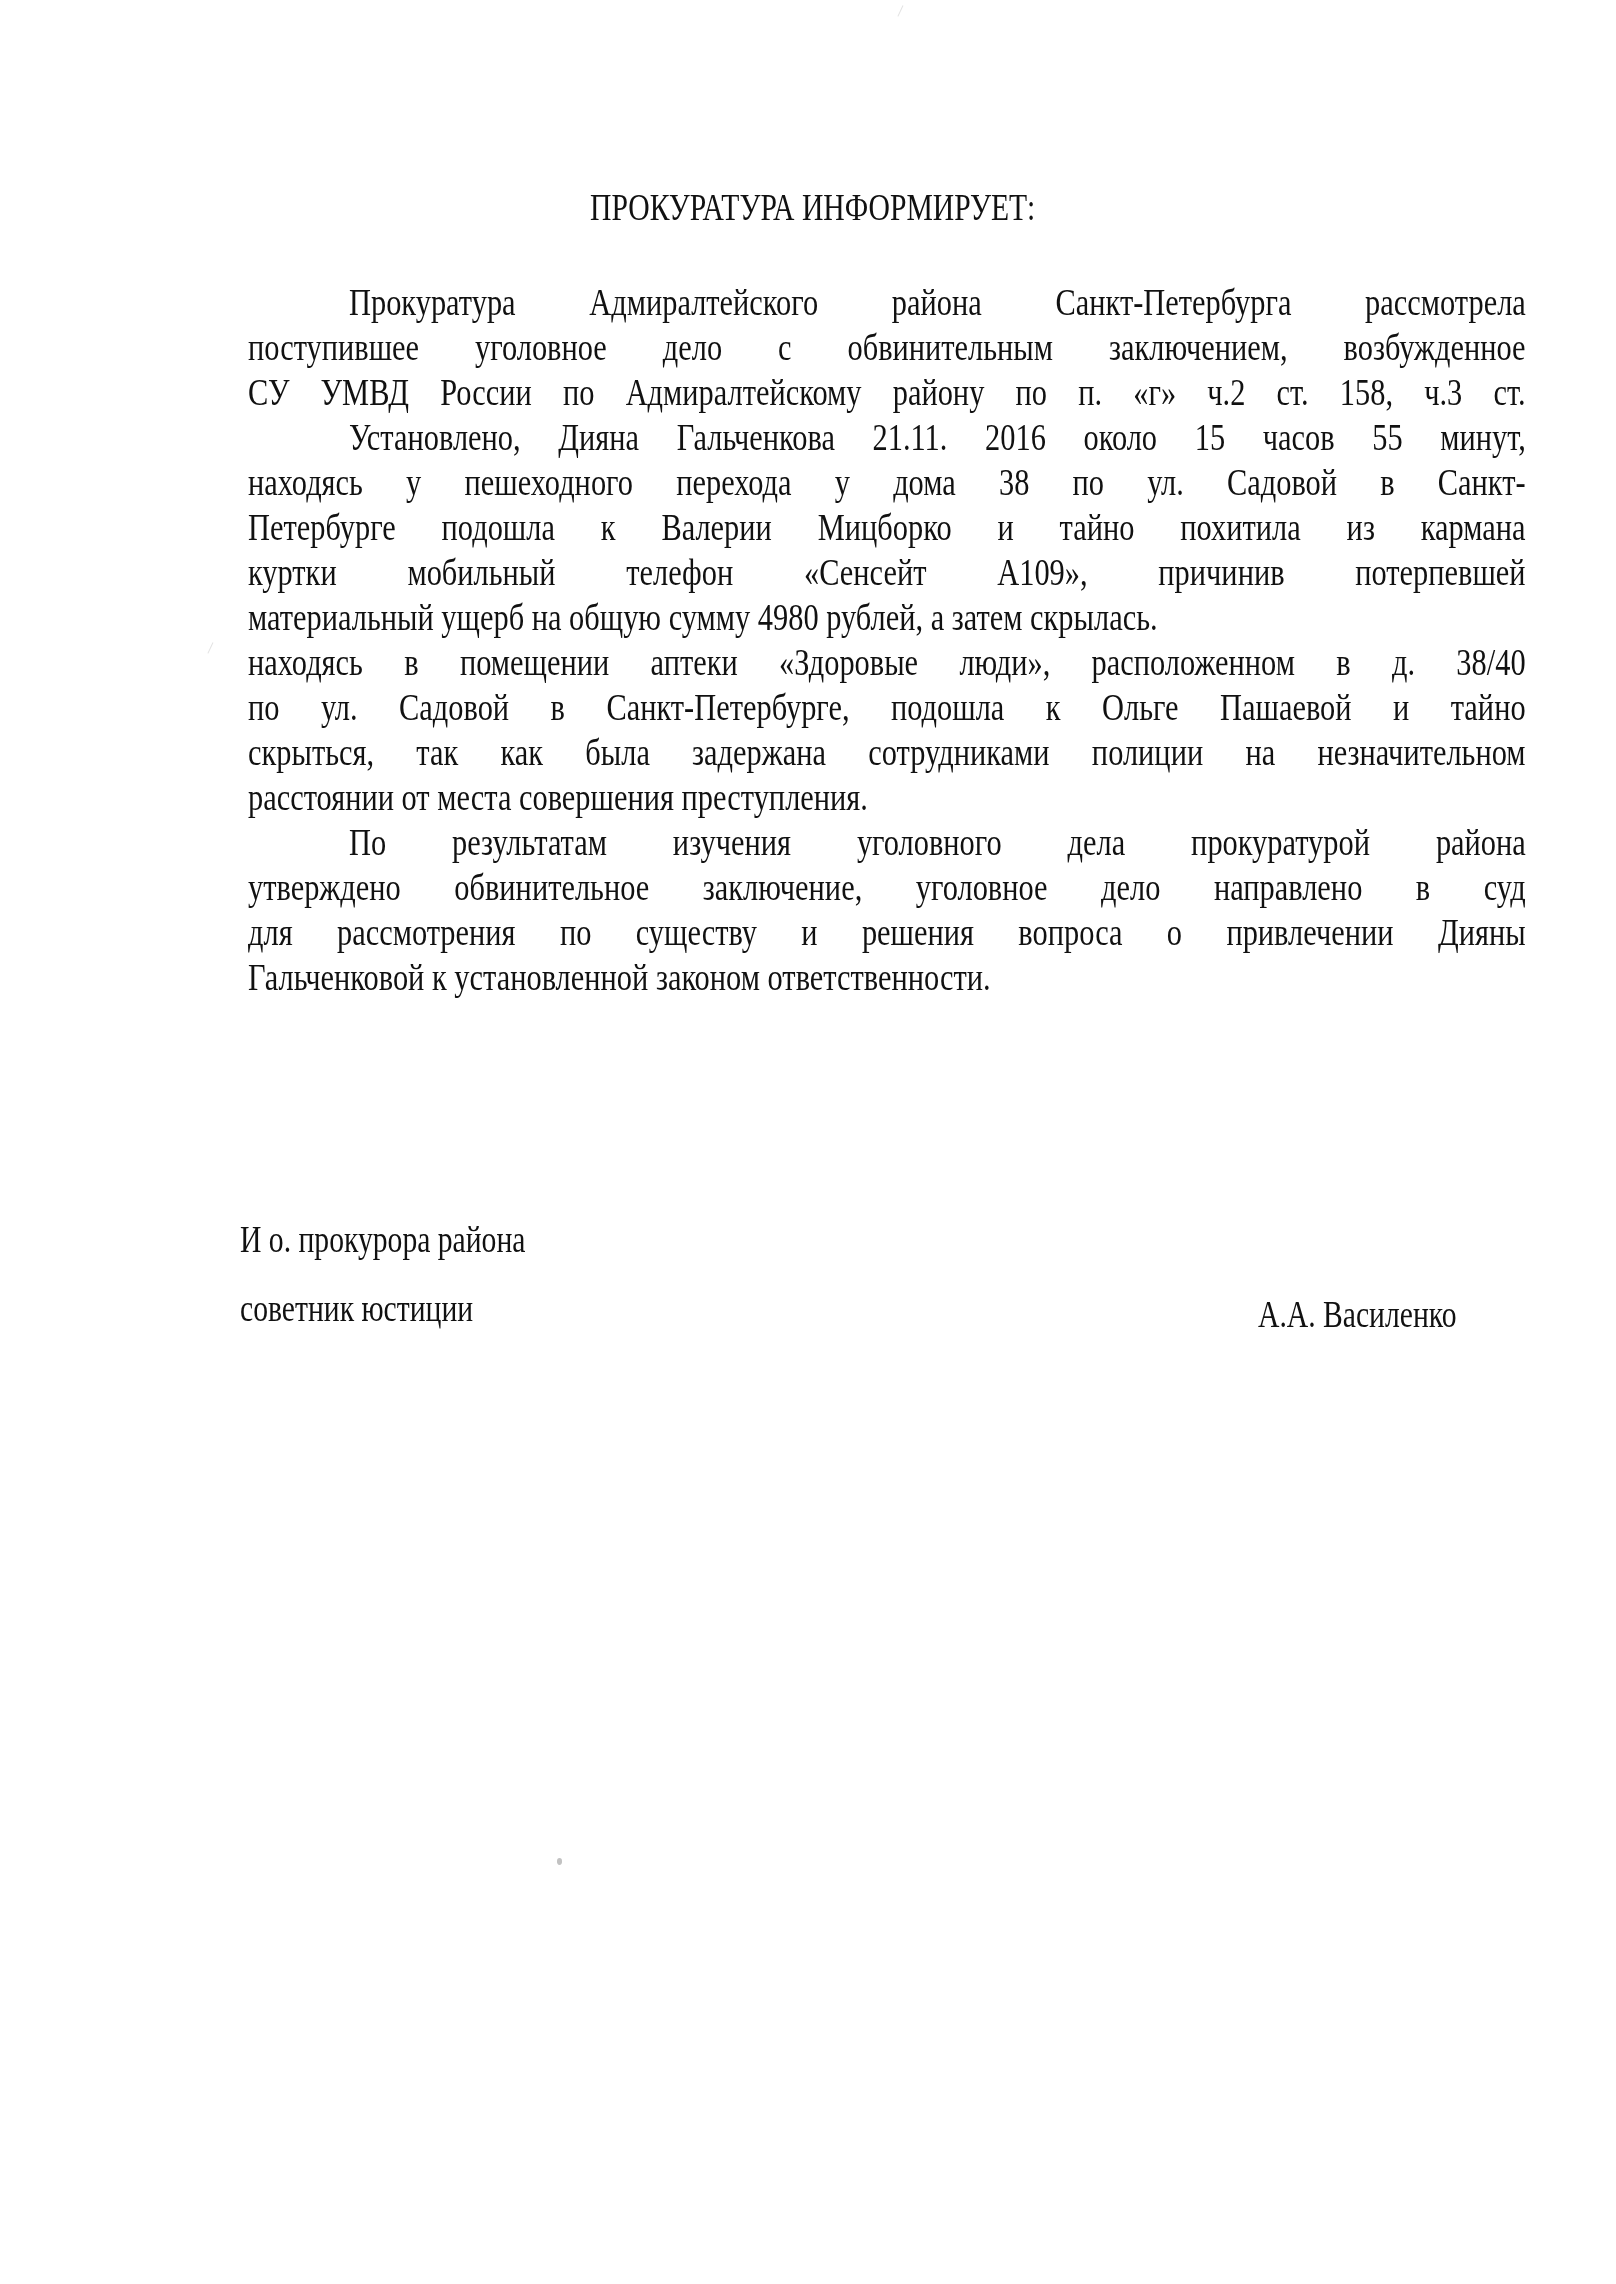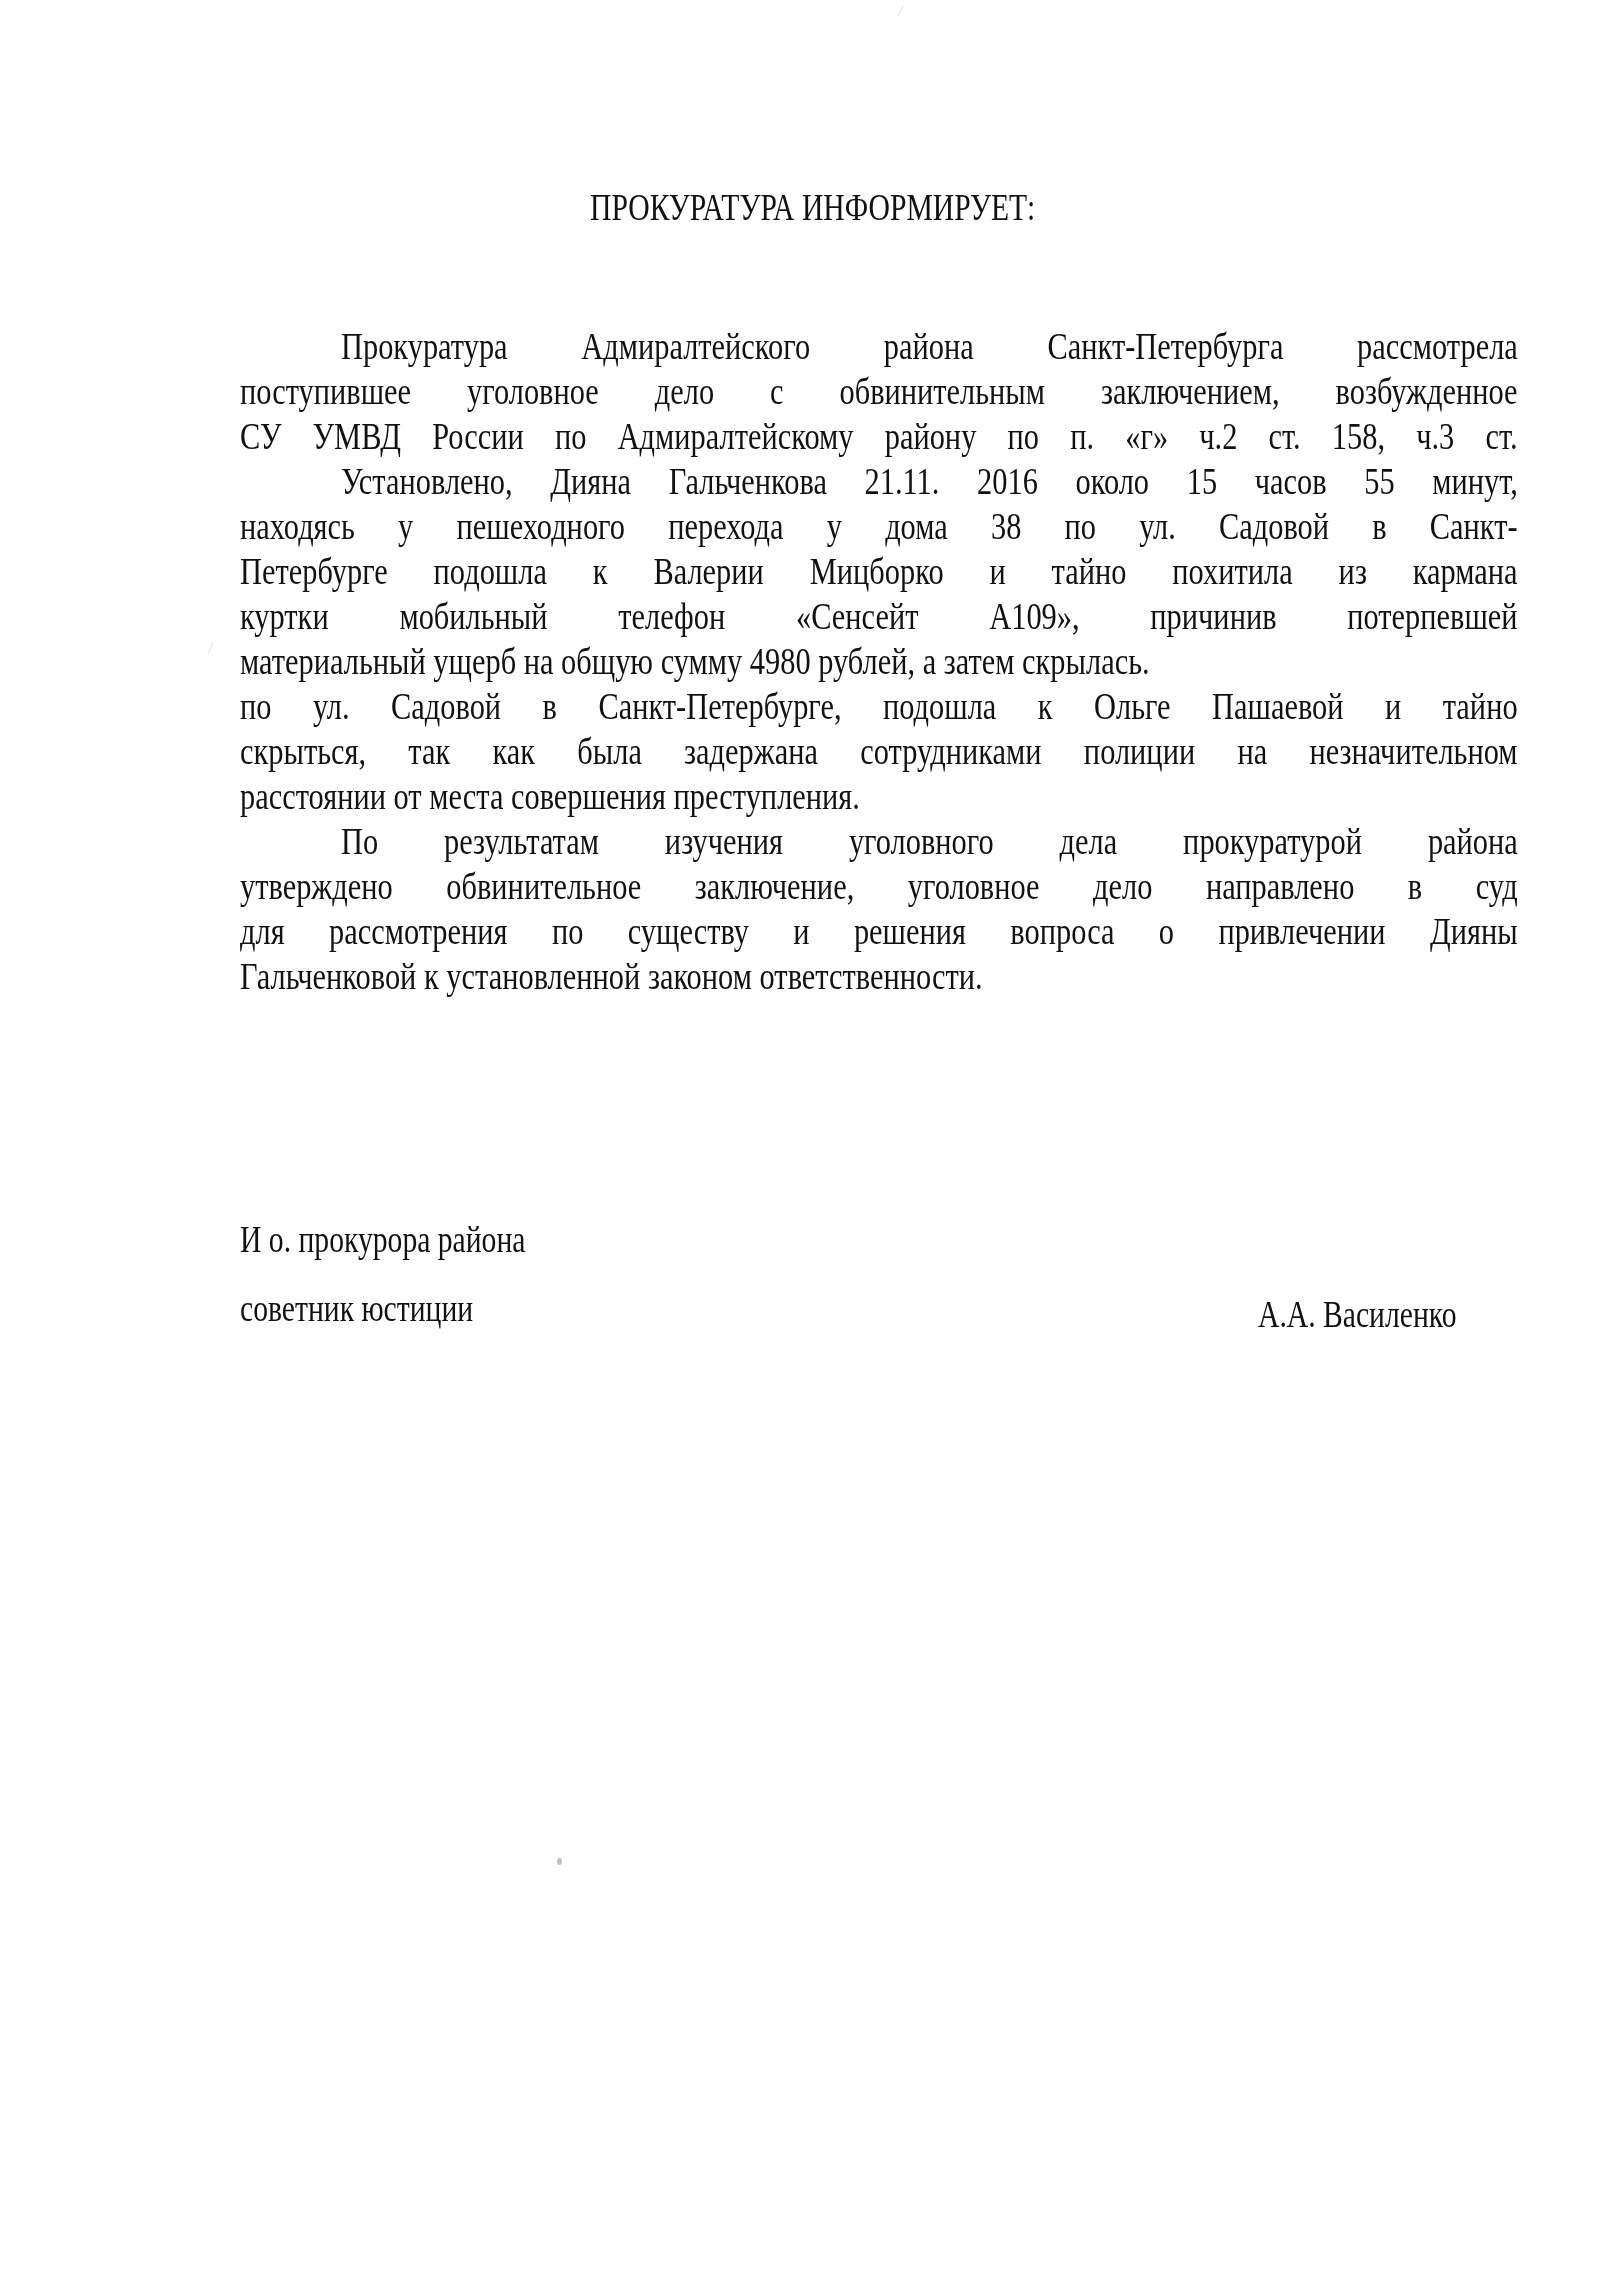--- a/index.html
+++ b/index.html
@@ -28,24 +28,23 @@
       width: 619px;
       font-size: 38px;
       line-height: 46px;
       white-space: nowrap;
       transform-origin: left top;
       transform: scaleX(0.78);
       letter-spacing: 0px;
     }
     .body-block {
       position: absolute;
-      left: 240px;
+      left: 248px;
       top: 280px;
       width: 1278px;
-      margin-top: 44px;
     }
     .line {
       position: relative;
       height: 45px;
       font-size: 38px;
       line-height: 45px;
       white-space: nowrap;
     }
     .line > span {
       display: inline-block;
@@ -141,20 +140,23 @@
           <span>Петербурге подошла к Валерии Мицборко  и тайно похитила из кармана</span>
         </div>
       <div class="line justified">
           <span>куртки мобильный телефон «Сенсейт A109», причинив потерпевшей</span>
         </div>
       <div class="line"><span>материальный ущерб на общую сумму 4980 рублей, а затем скрылась.</span></div>
     </div>
 
     <div>
       <div class="line justified">
+          <span>находясь в помещении аптеки «Здоровые люди», расположенном в д. 38/40</span>
+        </div>
+      <div class="line justified">
           <span>по ул. Садовой в Санкт-Петербурге, подошла к Ольге Пашаевой и тайно</span>
         </div>
       <div class="line justified">
           <span>скрыться, так как была задержана сотрудниками полиции на незначительном</span>
         </div>
       <div class="line"><span>расстоянии от места совершения преступления.</span></div>
     </div>
 
     <div>
       <div class="line indent justified">

